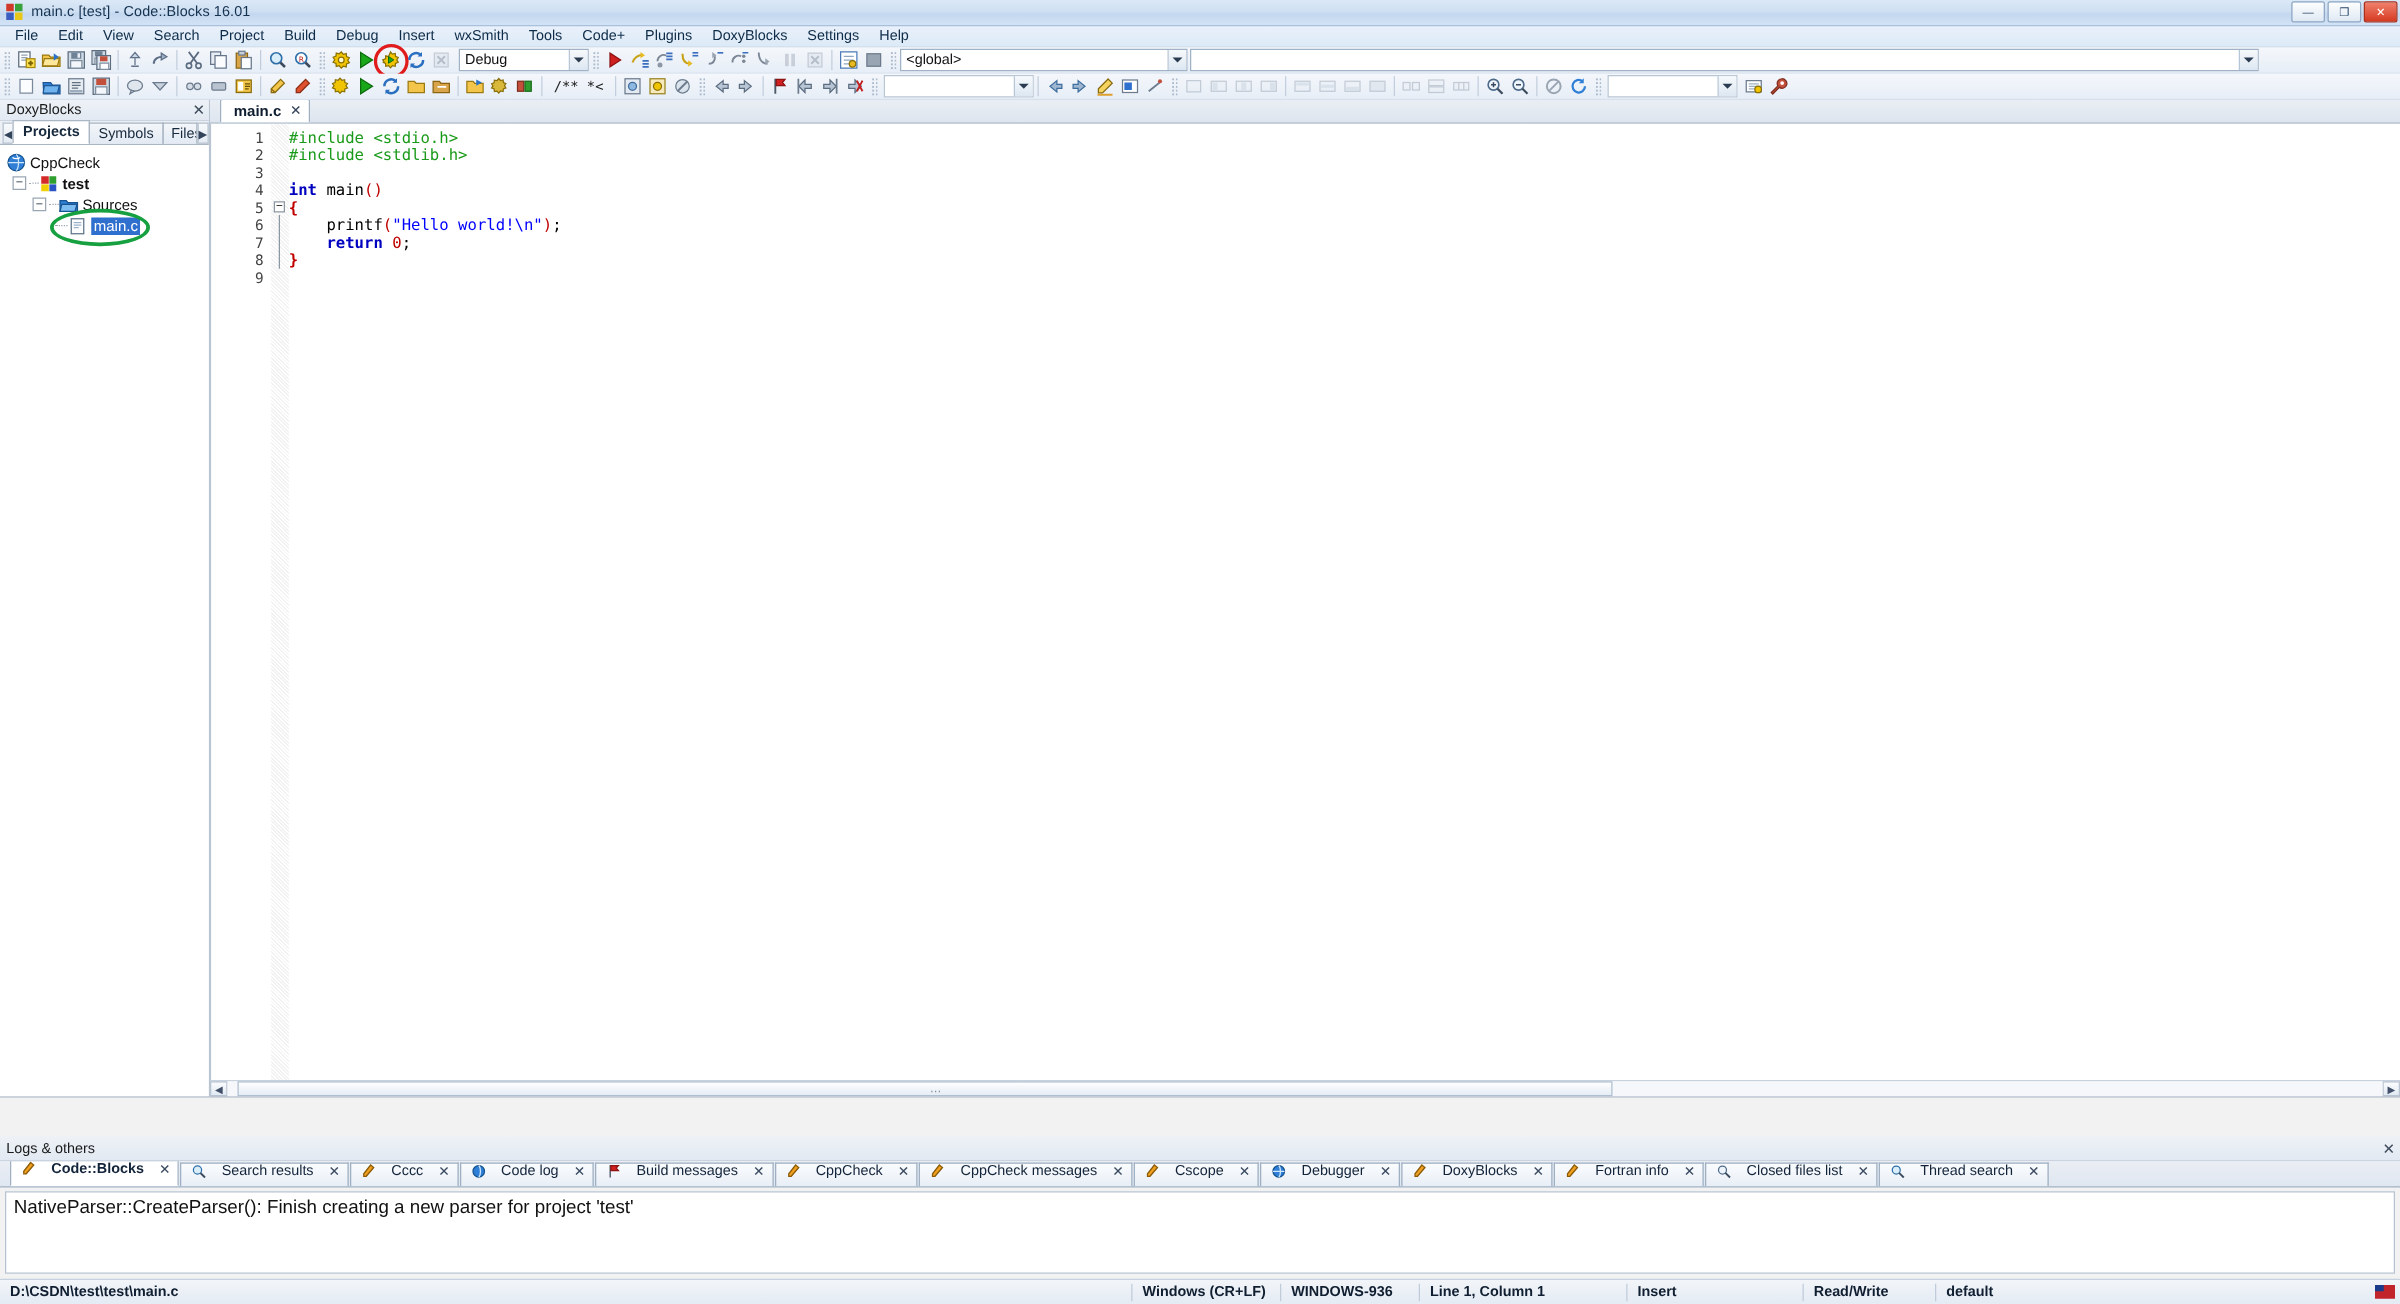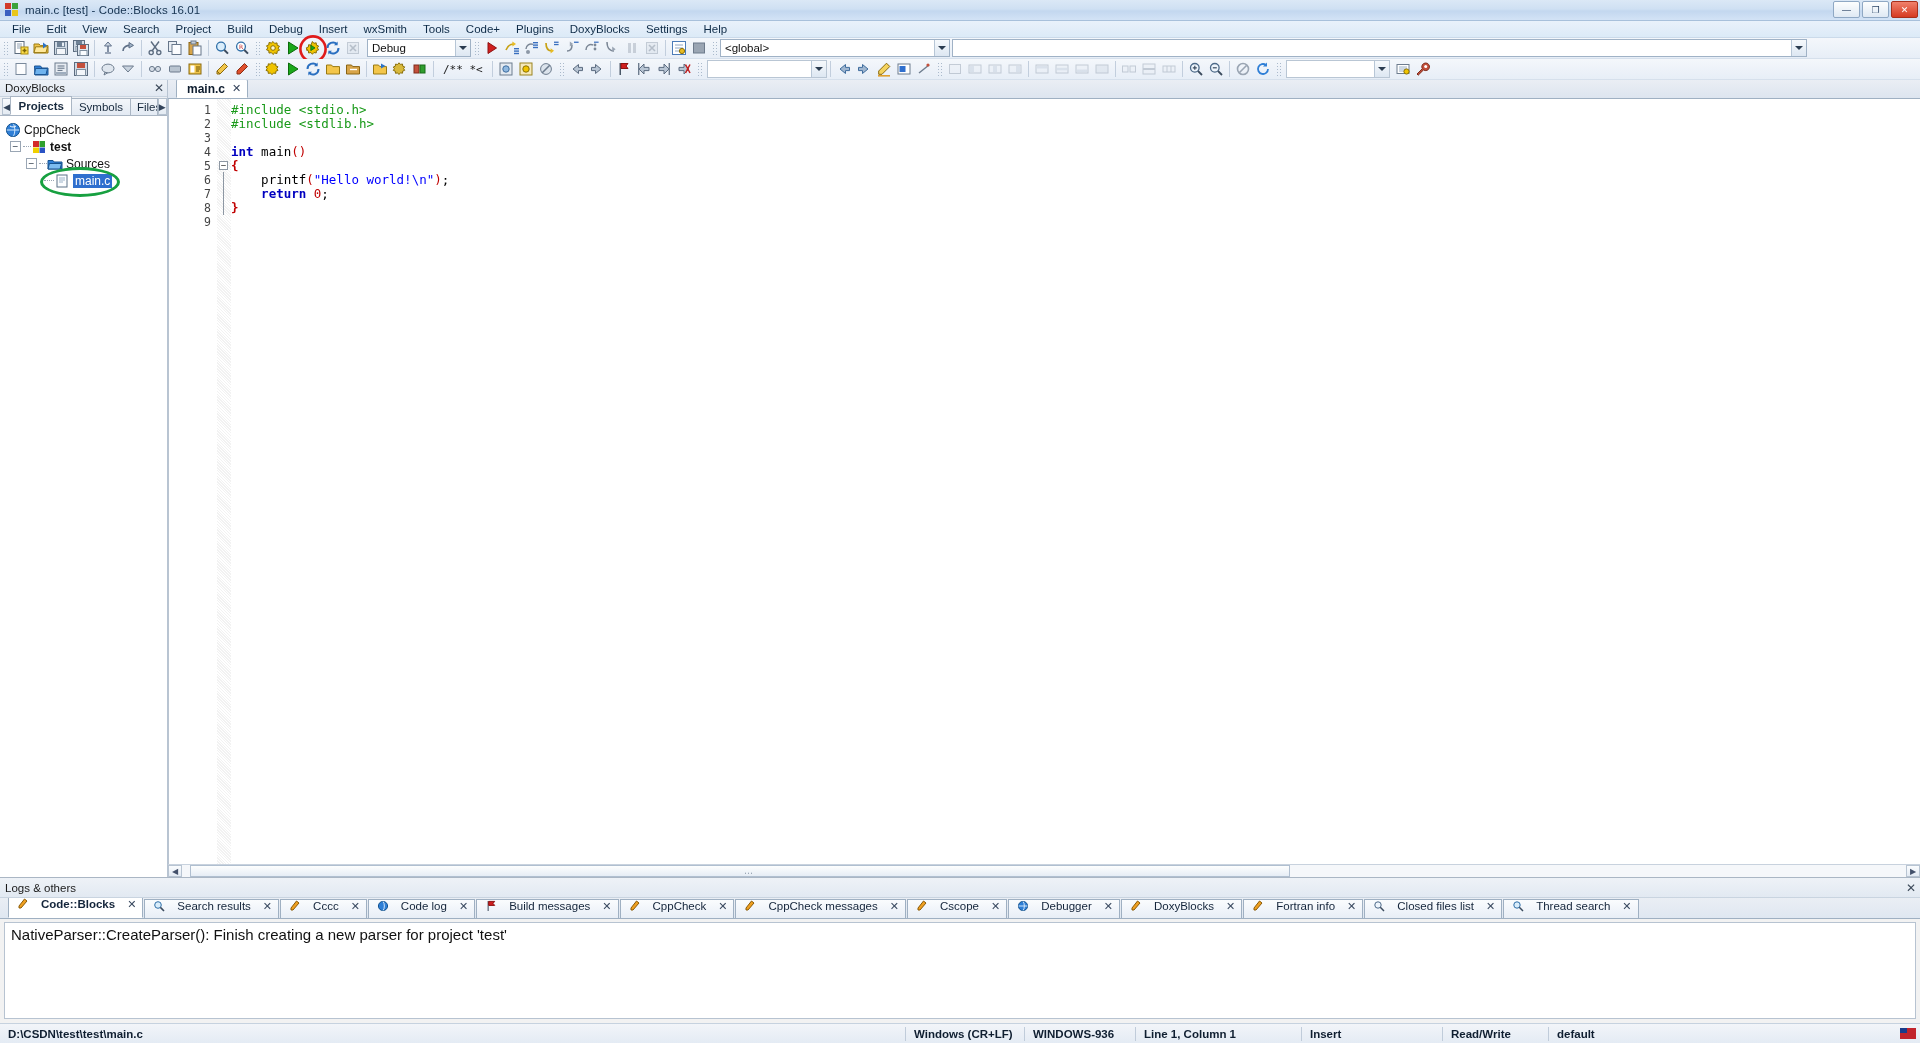--- a/index.html
+++ b/index.html
@@ -149,21 +149,21 @@
   .hs-track { flex:1; height:12px; background:#f5f7fa; position:relative; }
   .hs-thumb { position:absolute; left:8px; top:0; height:12px; width:1100px;
               background:linear-gradient(#fdfefe,#e6edf5); border:1px solid #b0bfd0; }
   .hs-grip { position:absolute; left:562px; top:3px; font-size:9px; color:#7d8c9e; letter-spacing:1px; }
 
   
   .logs { height:146px; flex:none; display:flex; flex-direction:column;
           background:#f2f2f2; border-top:1px solid #aab6c4; }
   .logs-head { height:20px; display:flex; align-items:center; justify-content:space-between;
                padding:0 4px 0 5px; font-size:11.5px; color:#1a1a1a;
-               background:linear-gradient(#eef2f7,#e2e9f2); border-bottom:1px solid #c9d4e0; }
+               background:linear-gradient(#eef2f7,#e2e9f2); border-bottom:1px solid #c9d4e0;margin-top:31px; }
   .logs-tabs { height:21px; display:flex; align-items:flex-end; padding-left:8px;
                background:linear-gradient(#eaeef4,#dfe7f1); border-bottom:1px solid #9fb0c2;
                overflow:hidden; }
   .ltab { height:19px; display:flex; align-items:flex-start; gap:12px; padding:0 6px 0 8px;
           font-size:11.5px; color:#13243a; background:linear-gradient(#fafcfe,#e8eef6);
           border:1px solid #9fb0c2; border-bottom:none; margin-right:1px; white-space:nowrap; }
   .ltab.active { background:#fff; font-weight:bold; border-bottom:1px solid #fff; height:21px; }
   .ltab .x { font-size:11px; color:#3a4a60; font-weight:normal; }
   .log-body { flex:1; background:#fff; border:1px solid #b7c3d1; margin:3px 4px 4px 4px;
               padding:4px 6px; font-size:15px; color:#111; line-height:15px; overflow:hidden; }

